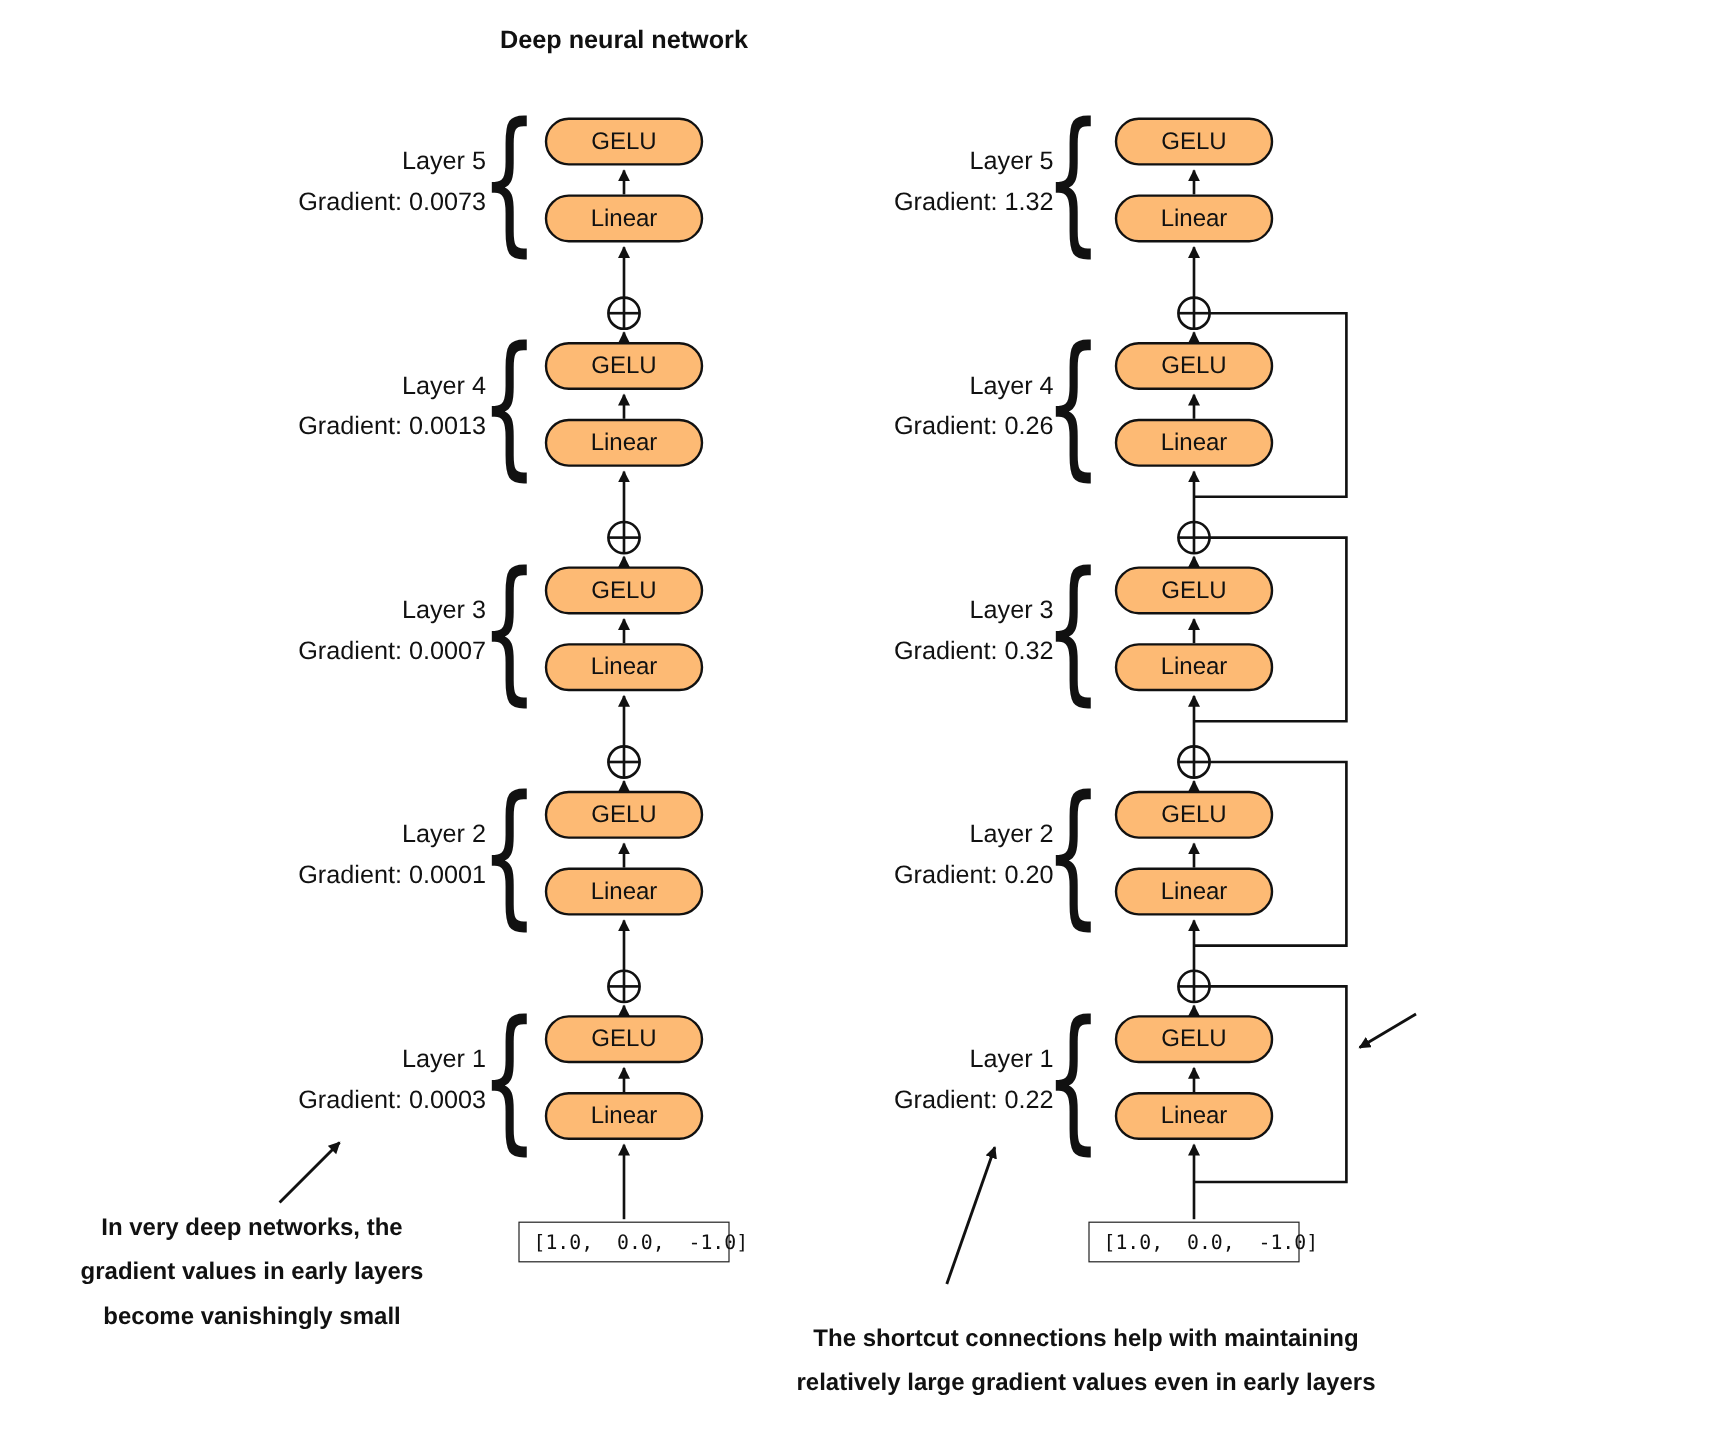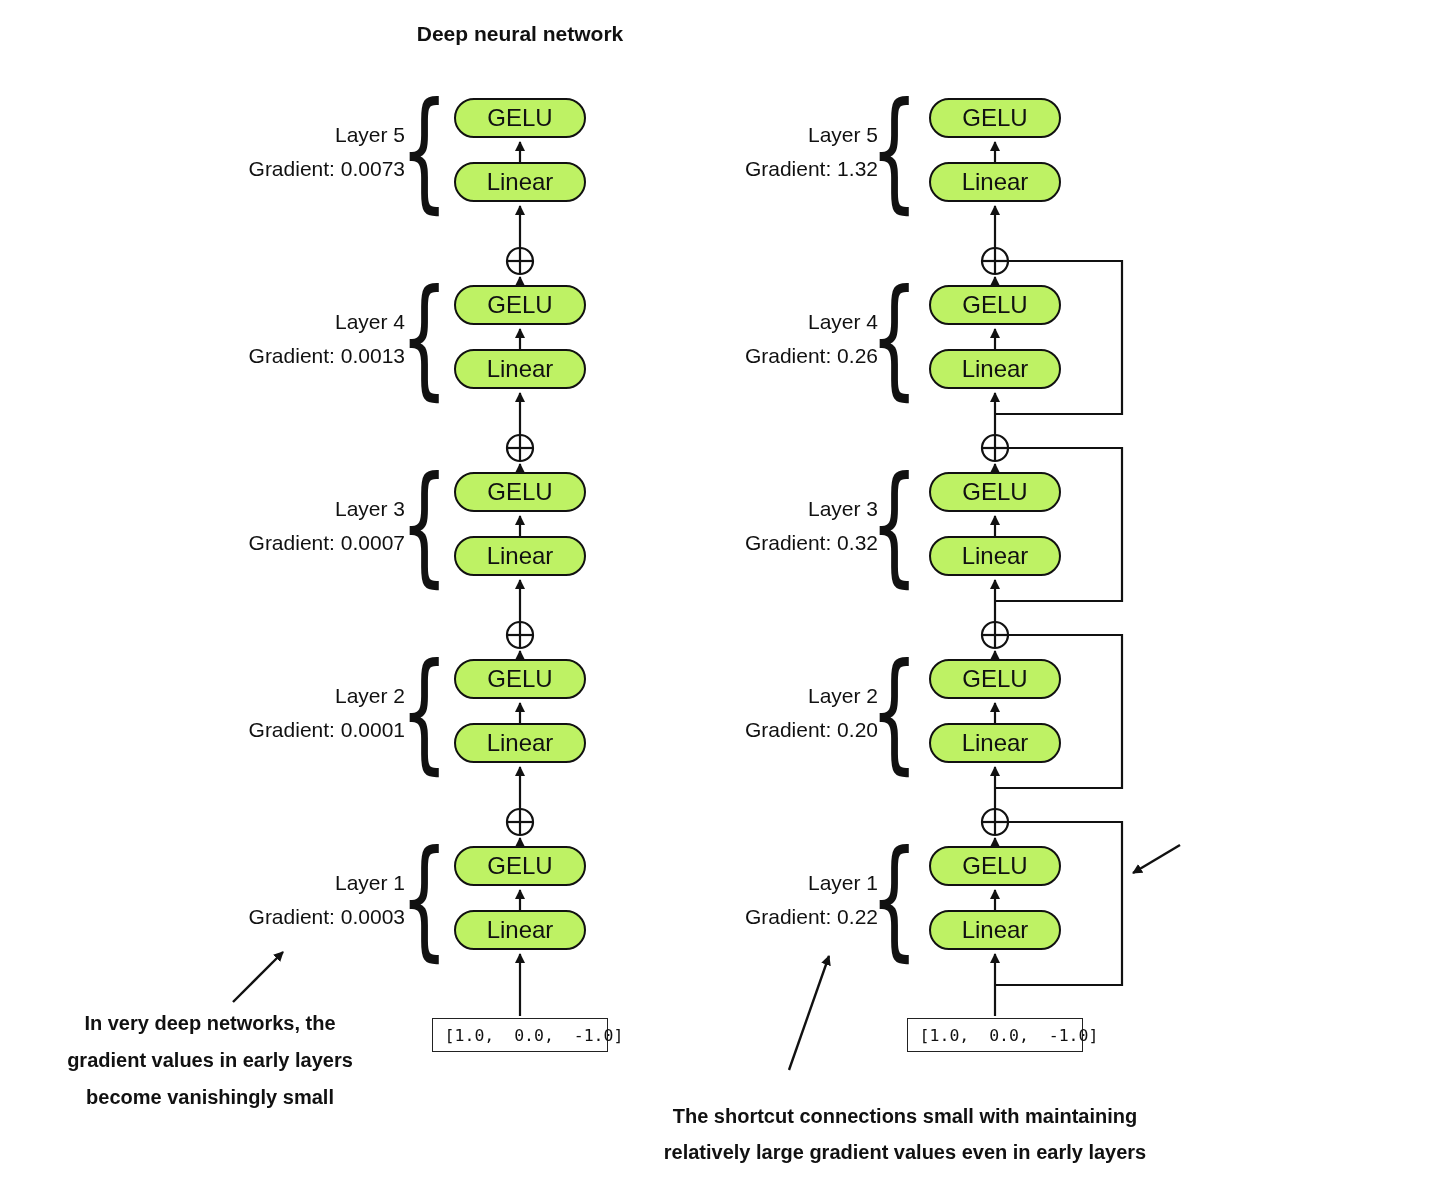--- a/index.html
+++ b/index.html
@@ -3,22 +3,22 @@
 <meta charset="utf-8">
 <style>
   * { margin:0; padding:0; box-sizing:border-box; }
   body { background:#ffffff; font-family:"Liberation Sans", sans-serif; color:#111; }
   .canvas { position:relative; width:1432px; height:1194px; background:#fff; overflow:hidden; }
   .wires { position:absolute; left:0; top:0; width:1432px; height:1194px; }
 
   .title { position:absolute; font-weight:bold; font-size:21px; text-align:center; white-space:pre-line; line-height:27px; }
 
   .box { position:absolute; width:132px; height:40px; border:2.6px solid #111; border-radius:21px;
-         background:#bef264; display:flex; align-items:center; justify-content:center;
-         font-size:24px; }
+         background:#fdba74; display:flex; align-items:center; justify-content:center;
+         font-size:20px; }
 
   .layer-label { position:absolute; width:240px; text-align:right; font-size:21px; line-height:34px; }
 
   .brace { position:absolute; width:48px; height:124px; display:flex; align-items:center; justify-content:center; }
   .brace span { display:block; font-family:"DejaVu Sans", sans-serif; font-size:130px; line-height:120px;
                 transform:scale(0.58,1.0); font-weight:normal; }
 
   .input-box { position:absolute; width:176px; height:34px; border:1.6px solid #222; background:#fff;
                display:flex; align-items:center; justify-content:center;
                font-family:"DejaVu Sans Mono", monospace; font-size:16.5px; white-space:pre;padding-left:28px; }
@@ -236,16 +236,16 @@
       <span>{</span>
     </div>
   <div class="box" style="left:929px; top:846px;">GELU</div>
   <div class="box" style="left:929px; top:910px;">Linear</div>
 
   <div class="input-box" style="left:907px; top:1018px;">[1.0,  0.0,  -1.0]</div>
 
   <div class="note note-left" style="left:30px;  top:1005px; width:360px;">In very deep networks, the
 gradient values in early layers
 become vanishingly small</div>
-  <div class="note note-bottom" style="left:630px; top:1098px; width:550px;">The shortcut connections small with maintaining
+  <div class="note note-bottom" style="left:630px; top:1098px; width:550px;">The shortcut connections help with maintaining
 relatively large gradient values even in early layers</div>
 
 </div>
 
 </body></html>

